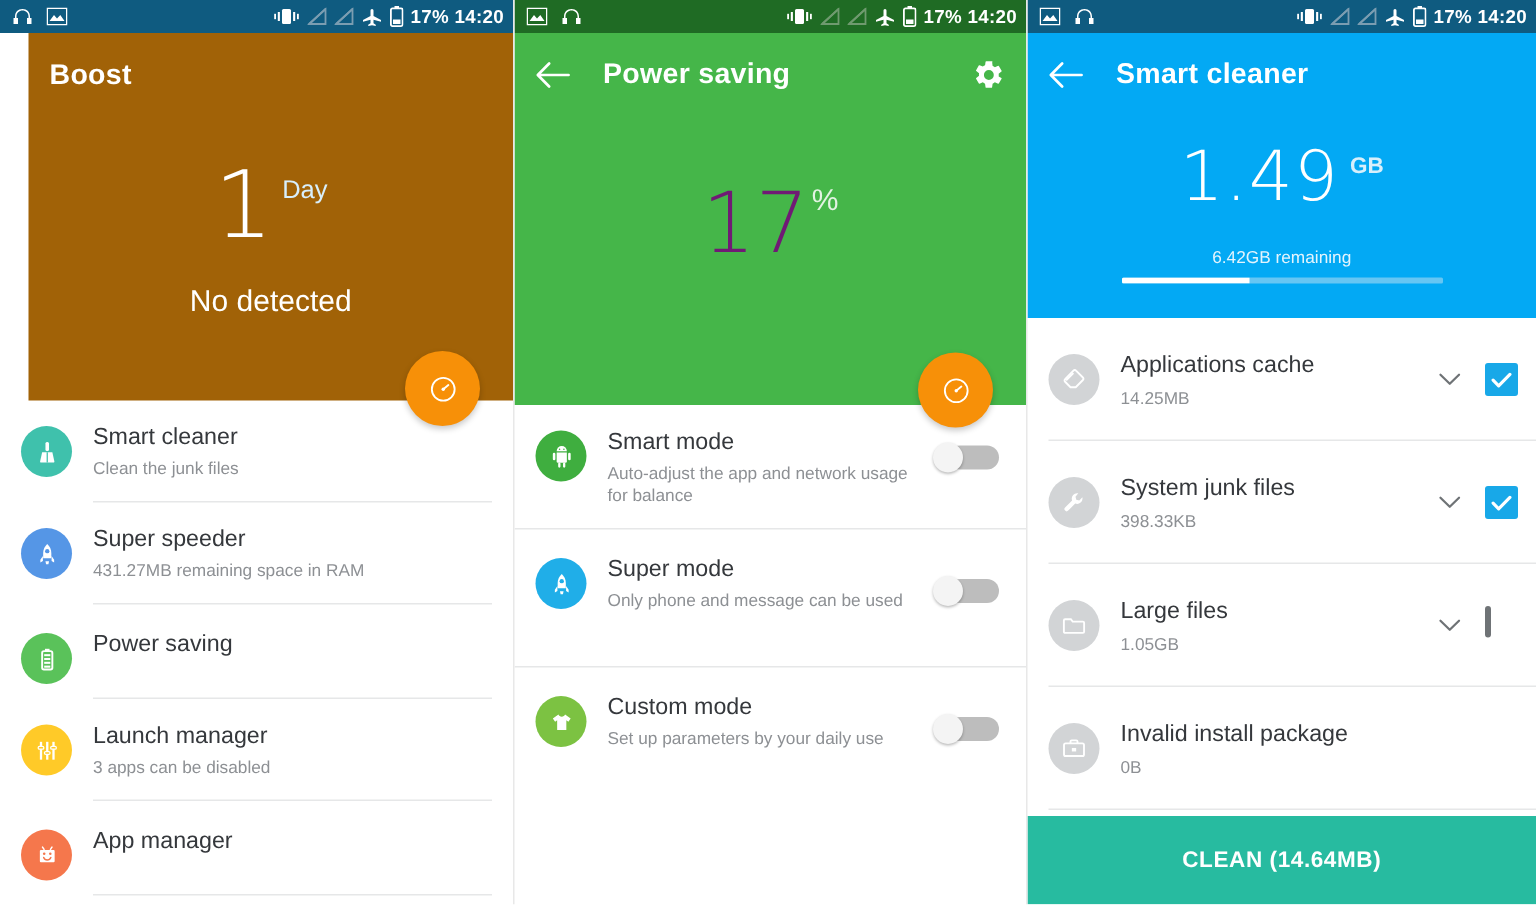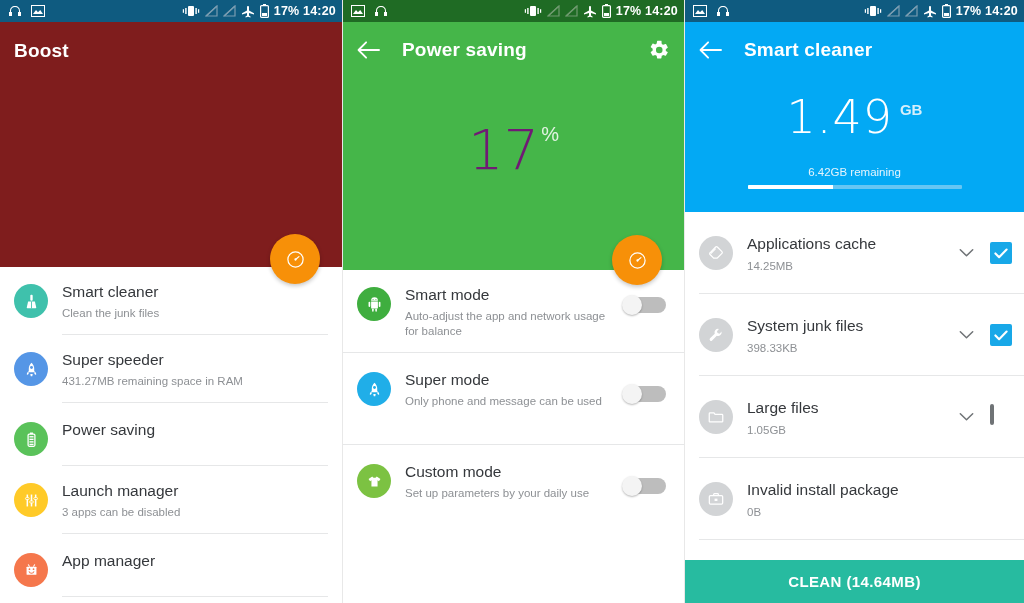--- a/index.html
+++ b/index.html
@@ -29,21 +29,21 @@
   .ic svg { display: block; }
 
   
   .appbar { position: relative; display: flex; align-items: center; padding: 0 14px; height: 56px; }
   .appbar .title { color: #fff; font-size: 19px; font-weight: bold; letter-spacing: .2px; }
   .appbar .title.plain { font-weight: bold; }
   .back-arrow { margin-right: 22px; line-height: 0; }
   .gear { margin-left: auto; line-height: 0; }
 
   
-  .hero1 { background: #7f1d1d; height: 245px; position: relative; }
+  .hero1 { background: #a16207; height: 245px; position: relative; margin-left: 19px; }
   .hero1 .appbar { height: 58px; }
   .hero1 .big-wrap { text-align: center; margin-top: 26px; }
   .hero1 .num {
     color: #fff; font-size: 62px; font-weight: 300; line-height: 1;
     font-family: "DejaVu Sans", sans-serif;
   }
   .hero1 .unit { color: #d8effc; font-size: 17px; vertical-align: 26px; margin-left: 6px; font-weight: 400; }
   .hero1 .sub { color: #fff; font-size: 20px; margin-top: 22px; font-weight: 400; }
 
   
@@ -133,21 +133,21 @@
   }
   .crow .cb .box.on {
     background: #18a8e8; border-color: #18a8e8;
     display: flex; align-items: center; justify-content: center;
   }
   .crow .divider3 {
     position: absolute; left: 14px; right: 0; bottom: 0; height: 1px; background: #e6e7e8;
   }
   .crow.nochev { }
   .clean-btn {
-    position: absolute; left: 0; bottom: 0; width: 100%; height: 43px;
+    position: absolute; left: 0; bottom: 0; width: 100%; height: 59px;
     background: #27bba0; color: #fff; font-size: 15px; font-weight: bold;
     display: flex; align-items: center; justify-content: center; letter-spacing: .4px;
   }
 </style>
 </head>
 <body>
 
 <div class="screens">
 
   <div class="screen s1">
@@ -199,20 +199,24 @@
               <rect x="2" y="9" width="5" height="3" fill="#fff"></rect>
             </svg>
           </span>
         <span class="sb-text">17% 14:20</span>
       </div>
     </div>
 
     <div class="hero1">
       <div class="appbar">
         <span class="title plain">Boost</span>
+      </div>
+      <div class="big-wrap">
+        <span class="num">1</span><span class="unit">Day</span>
+        <div class="sub">No detected</div>
       </div>
       <div class="fab f1">
         <span class="ic">
             <svg width="19" height="19" viewBox="0 0 20 20">
               <circle cx="10" cy="10" r="8" fill="none" stroke="#fff" stroke-width="1.3"></circle>
               <path d="M10 10l3.6-3" stroke="#fff" stroke-width="1.3" stroke-linecap="round"></path>
               <circle cx="10" cy="10" r="1.2" fill="#fff"></circle>
             </svg>
           </span>
       </div>

